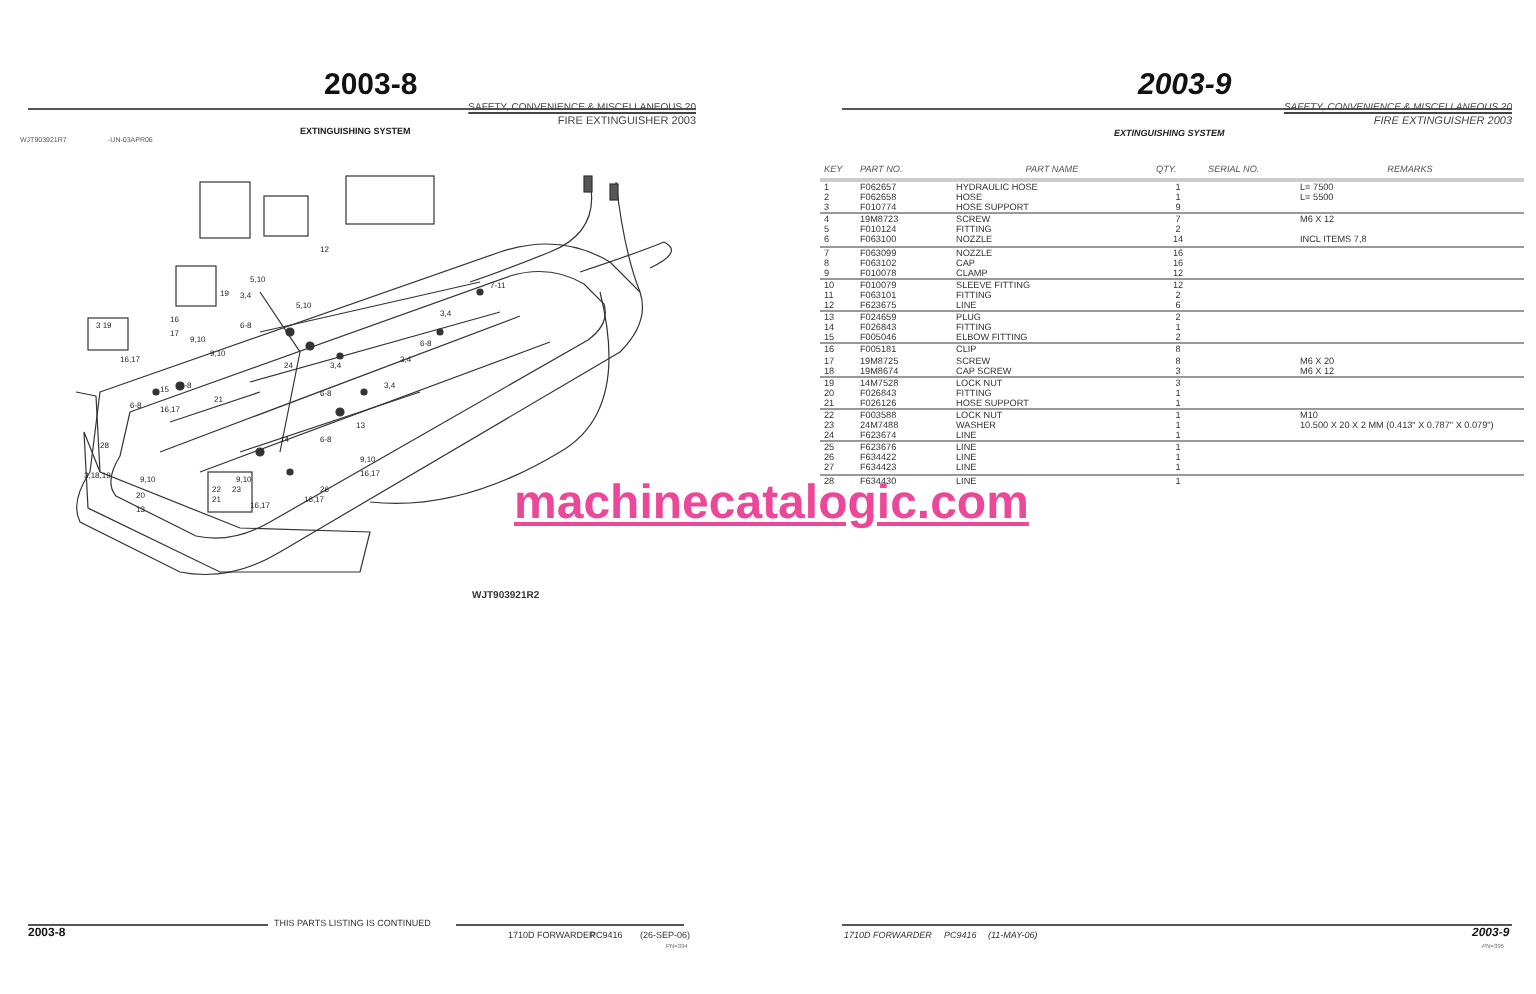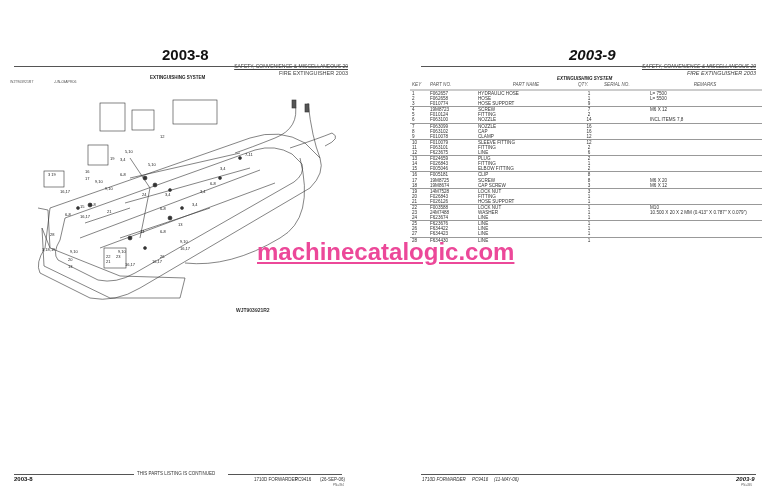--- a/index.html
+++ b/index.html
@@ -1,17 +1,17 @@
 <!DOCTYPE html>
 <html><head>
 <meta charset="utf-8">
 <style>
   html,body{margin:0;padding:0;background:#fff;}
   body{width:768px;height:497px;position:relative;overflow:hidden;font-family:"Liberation Sans",sans-serif;color:#222;}
-  .page{position:absolute;top:16px;height:350px;width:384px;}
+  .page{position:absolute;top:4px;height:350px;width:384px;}
   .left{left:0;}
   .right{left:384px;font-style:italic;}
   .pnum{position:absolute;top:30px;font-weight:bold;font-size:15px;color:#111;}
   .left .pnum{left:162px;}
   .right .pnum{left:185px;}
   .hline{position:absolute;height:1px;background:#555;}
   .sec{position:absolute;font-size:5px;color:#444;text-decoration:underline;text-align:right;white-space:nowrap;}
   .sub{position:absolute;font-size:5.5px;color:#444;text-align:right;white-space:nowrap;}
   .ttl{position:absolute;font-size:4.5px;font-weight:bold;color:#222;white-space:nowrap;}
   .ref{position:absolute;font-size:3.5px;color:#555;white-space:nowrap;}

